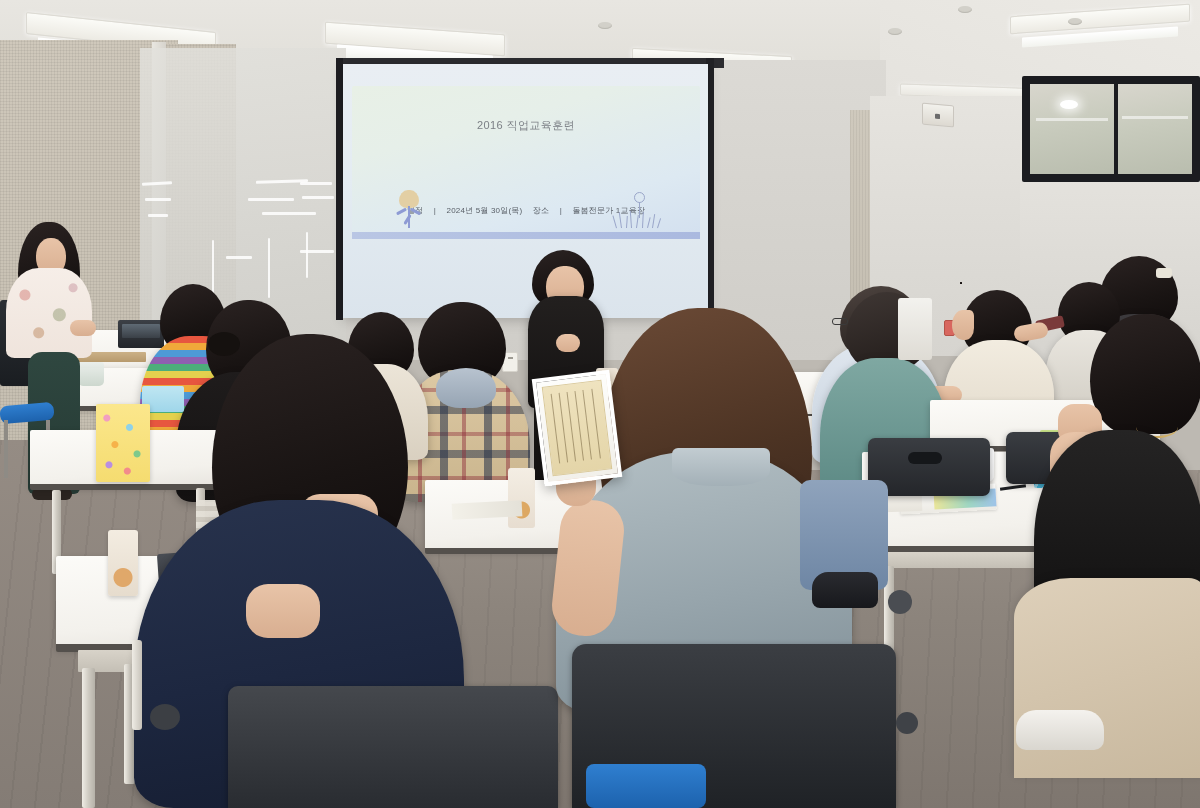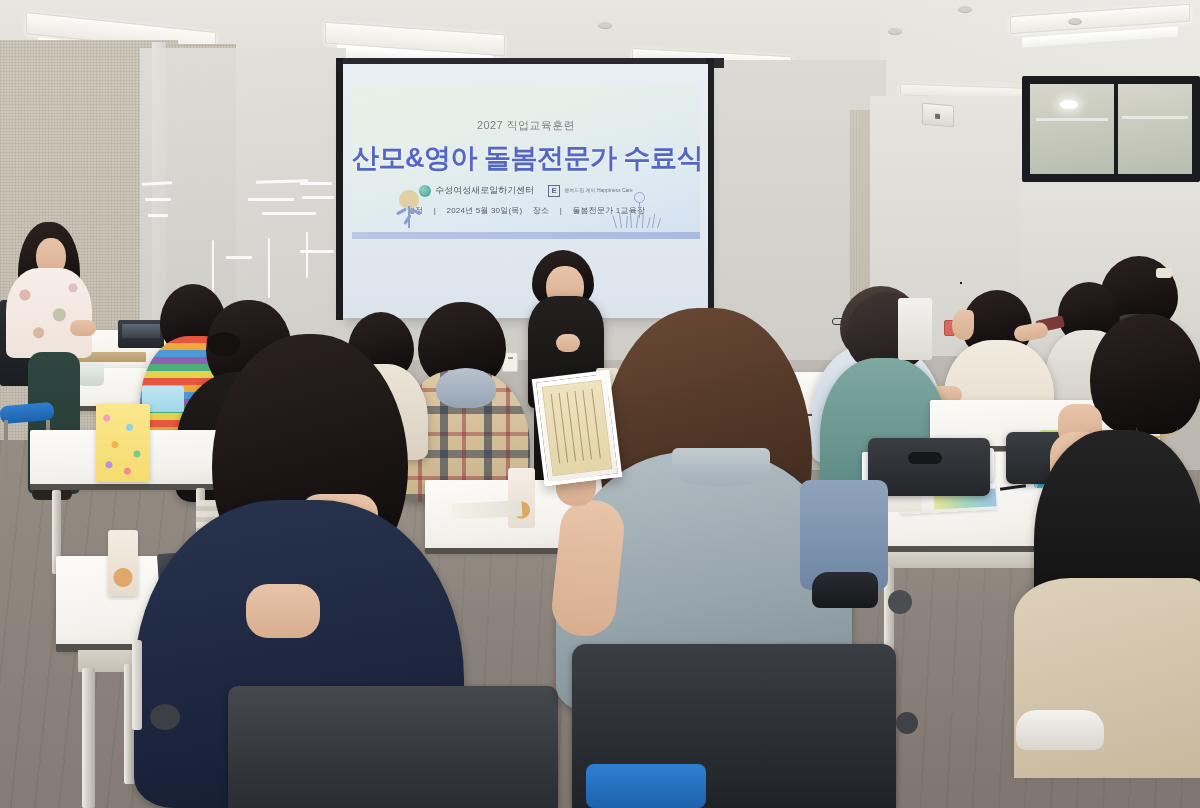--- a/index.html
+++ b/index.html
@@ -311,34 +311,22 @@
   <div class="abs socket" style="left:944px;top:320px;width:11px;height:16px;background:#d8675f;border-color:#b45248;"></div>
 
   <div class="abs" id="screen-housing"></div>
   <div class="abs" id="screen-edge-l"></div>
   <div class="abs" id="screen-edge-r"></div>
   <div class="abs" id="screen"></div>
 
   <div class="abs" id="slide"></div>
   <div class="abs" id="slide-bottom-band"></div>
 
-  <div class="abs" id="slide-kicker">2027 직업교육훈련</div>
-  <div class="abs" id="slide-title">산모&amp;영아 돌봄전문가 수료식</div>
-
-  <div class="abs" id="slide-orgs">
-    <div class="org">
-      <span class="org-logo-globe"></span>
-      <span class="org-name">수성여성새로일하기센터</span>
-    </div>
-    <div class="org">
-      <span class="org-logo-mark">E</span>
-      <span class="org-name tiny">행복드림 케어
-Happiness Care</span>
-    </div>
-  </div>
+  <div class="abs" id="slide-kicker">2016 직업교육훈련</div>
+
 
   <div class="abs" id="slide-meta">
     <span>일정</span>
     <span>|</span>
     <span>2024년 5월 30일(목)</span>
     <span>장소</span>
     <span>|</span>
     <span>돌봄전문가 1교육장</span>
   </div>
 

